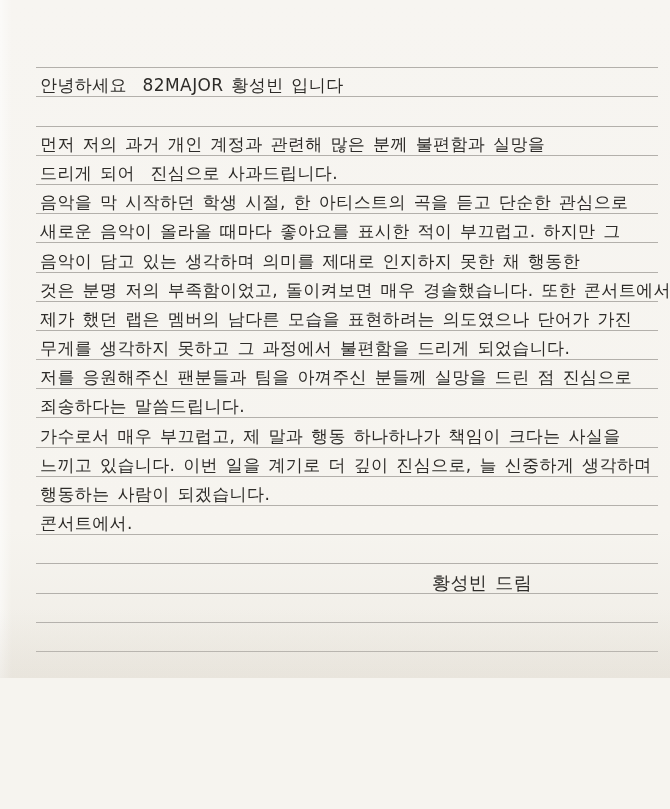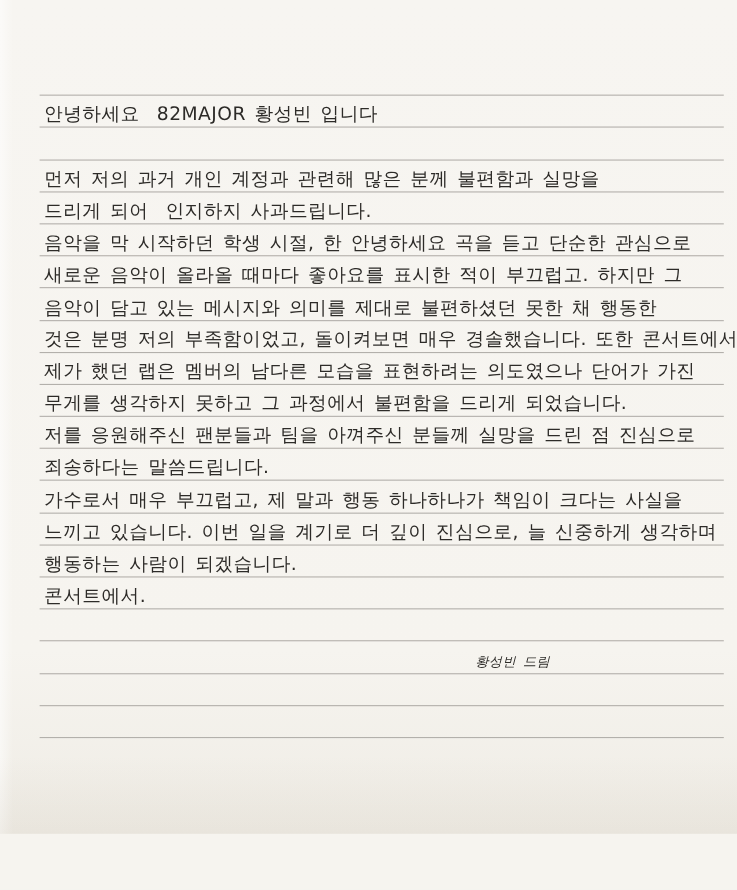--- a/index.html
+++ b/index.html
@@ -10,23 +10,23 @@
   }
   * { margin: 0; padding: 0; box-sizing: border-box; }
   html, body {
     width: 670px; height: 809px;
     font-family: "DejaVu Sans", "Liberation Sans", sans-serif;
     background: var(--paper);
     overflow: hidden;
   }
   .sheet {
     position: relative;
-    width: 670px; height: 758px;
+    width: 670px; height: 678px;
     background: linear-gradient(180deg, #f7f5f1 0%, var(--paper) 78%, var(--paper-dark) 100%);
-    padding-top: 58px;
+    padding-top: 39px;
     padding-left: 36px;
     padding-right: 12px;
   }
   
   .sheet::before {
     content: "";
     position: absolute;
     left: 0; top: 0; bottom: 0;
     width: 12px;
     background: linear-gradient(90deg, rgba(255,255,255,0.55), rgba(255,255,255,0));
@@ -46,46 +46,45 @@
     padding-left: 4px;
     font-size: 17px;
     line-height: 25px;
     letter-spacing: 0.4px;
     word-spacing: 2px;
     color: var(--ink);
     transform: translateY(2px); 
   }
   .sig-row .ink {
     padding-left: 396px;
-    font-size: 12px;
-    font-style: italic;
+    font-size: 18px;
   }
   
   .sheet::after {
     content: "";
     position: absolute;
     left: 0; right: 0; bottom: 0;
     height: 70px;
     background: linear-gradient(180deg, rgba(214,207,195,0) 0%, rgba(214,207,195,0.25) 100%);
     pointer-events: none;
   }
 </style>
 </head>
 <body>
 
 <div class="sheet">
   <div class="rows">
       <div class="row"></div>
       <div class="row"><span class="ink">안녕하세요  82MAJOR 황성빈 입니다</span></div>
       <div class="row"></div>
       <div class="row"><span class="ink">먼저 저의 과거 개인 계정과 관련해 많은 분께 불편함과 실망을</span></div>
-      <div class="row"><span class="ink">드리게 되어  인지하지 사과드립니다.</span></div>
-      <div class="row"><span class="ink">음악을 막 시작하던 학생 시절, 한 안녕하세요 곡을 듣고 단순한 관심으로</span></div>
+      <div class="row"><span class="ink">드리게 되어  진심으로 사과드립니다.</span></div>
+      <div class="row"><span class="ink">음악을 막 시작하던 학생 시절, 한 아티스트의 곡을 듣고 단순한 관심으로</span></div>
       <div class="row"><span class="ink">새로운 음악이 올라올 때마다 좋아요를 표시한 적이 부끄럽고. 하지만 그</span></div>
-      <div class="row"><span class="ink">음악이 담고 있는 메시지와 의미를 제대로 불편하셨던 못한 채 행동한</span></div>
+      <div class="row"><span class="ink">음악이 담고 있는 생각하며 의미를 제대로 인지하지 못한 채 행동한</span></div>
       <div class="row"><span class="ink">것은 분명 저의 부족함이었고, 돌이켜보면 매우 경솔했습니다. 또한 콘서트에서</span></div>
       <div class="row"><span class="ink">제가 했던 랩은 멤버의 남다른 모습을 표현하려는 의도였으나 단어가 가진</span></div>
       <div class="row"><span class="ink">무게를 생각하지 못하고 그 과정에서 불편함을 드리게 되었습니다.</span></div>
       <div class="row"><span class="ink">저를 응원해주신 팬분들과 팀을 아껴주신 분들께 실망을 드린 점 진심으로</span></div>
       <div class="row"><span class="ink">죄송하다는 말씀드립니다.</span></div>
       <div class="row"><span class="ink">가수로서 매우 부끄럽고, 제 말과 행동 하나하나가 책임이 크다는 사실을</span></div>
       <div class="row"><span class="ink">느끼고 있습니다. 이번 일을 계기로 더 깊이 진심으로, 늘 신중하게 생각하며</span></div>
       <div class="row"><span class="ink">행동하는 사람이 되겠습니다.</span></div>
       <div class="row"><span class="ink">콘서트에서.</span></div>
       <div class="row"></div>

